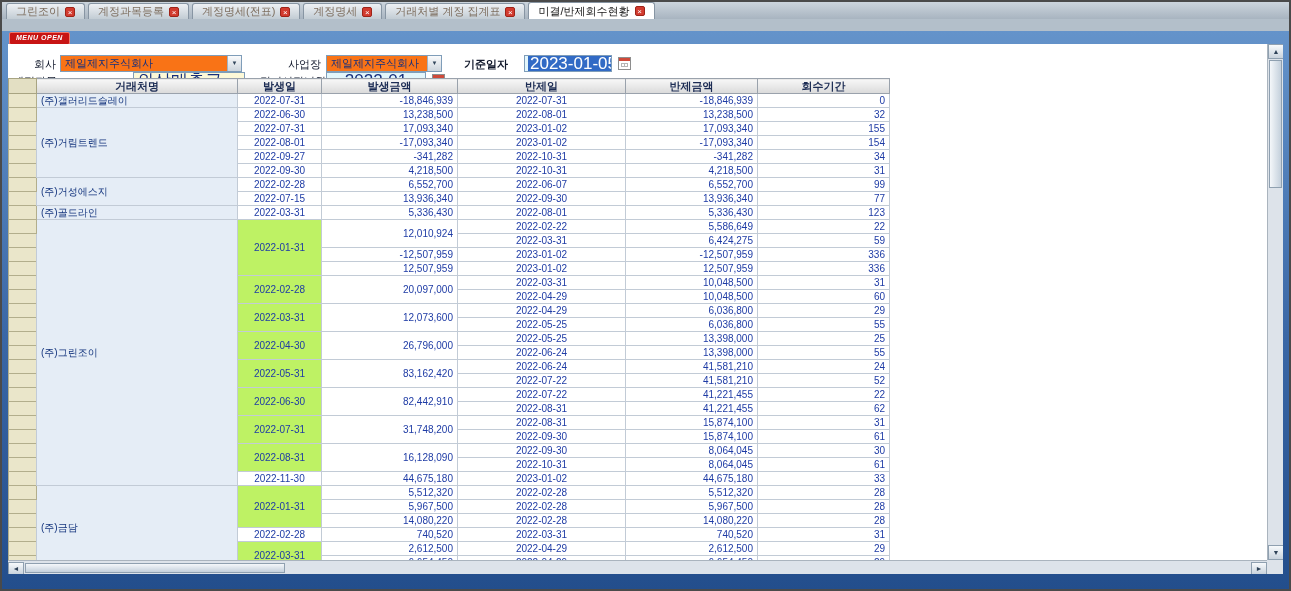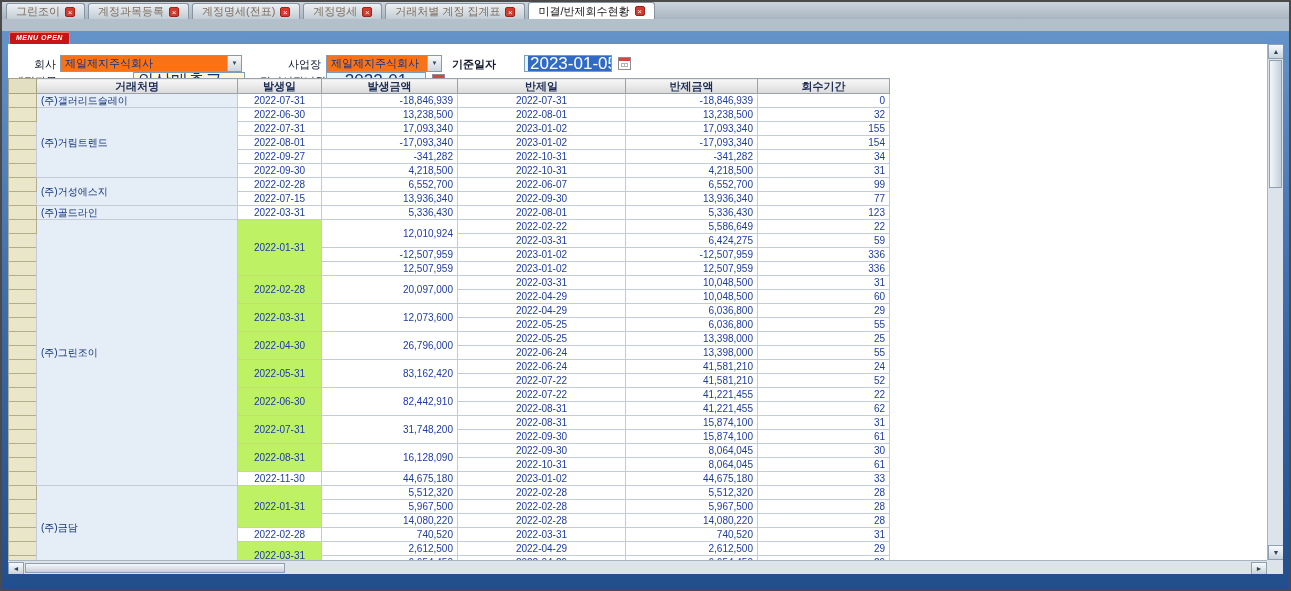--- a/index.html
+++ b/index.html
@@ -185,21 +185,21 @@
           <span class="sel-val">제일제지주식회사</span>
           <span class="sel-btn">▼</span>
         </div>
 
         <span class="lbl" style="left:280px; top:14px;">사업장</span>
         <div class="select" style="left:318px; top:11px; width:116px;">
           <span class="sel-val">제일제지주식회사</span>
           <span class="sel-btn">▼</span>
         </div>
 
-        <span class="lbl b" style="left:444px; top:14px;">기준일자</span>
+        <span class="lbl b" style="left:456px; top:14px;">기준일자</span>
         <div class="field center" style="left:516px; top:11px; width:88px;">
           <span class="sel-text">2023-01-05</span>
         </div>
         <div class="cal" style="left:610px; top:13px;"></div>
 
         <span class="lbl" style="left:5px; top:31px;">계정과목</span>
         <div class="field center" style="left:54px; top:45px; width:70px;padding-left:30px;">11100410</div>
         <div class="field yellow" style="left:125px; top:28px; width:112px;">외상매출금</div>
 
         <span class="lbl" style="left:252px; top:31px;">당기시작년월</span>

